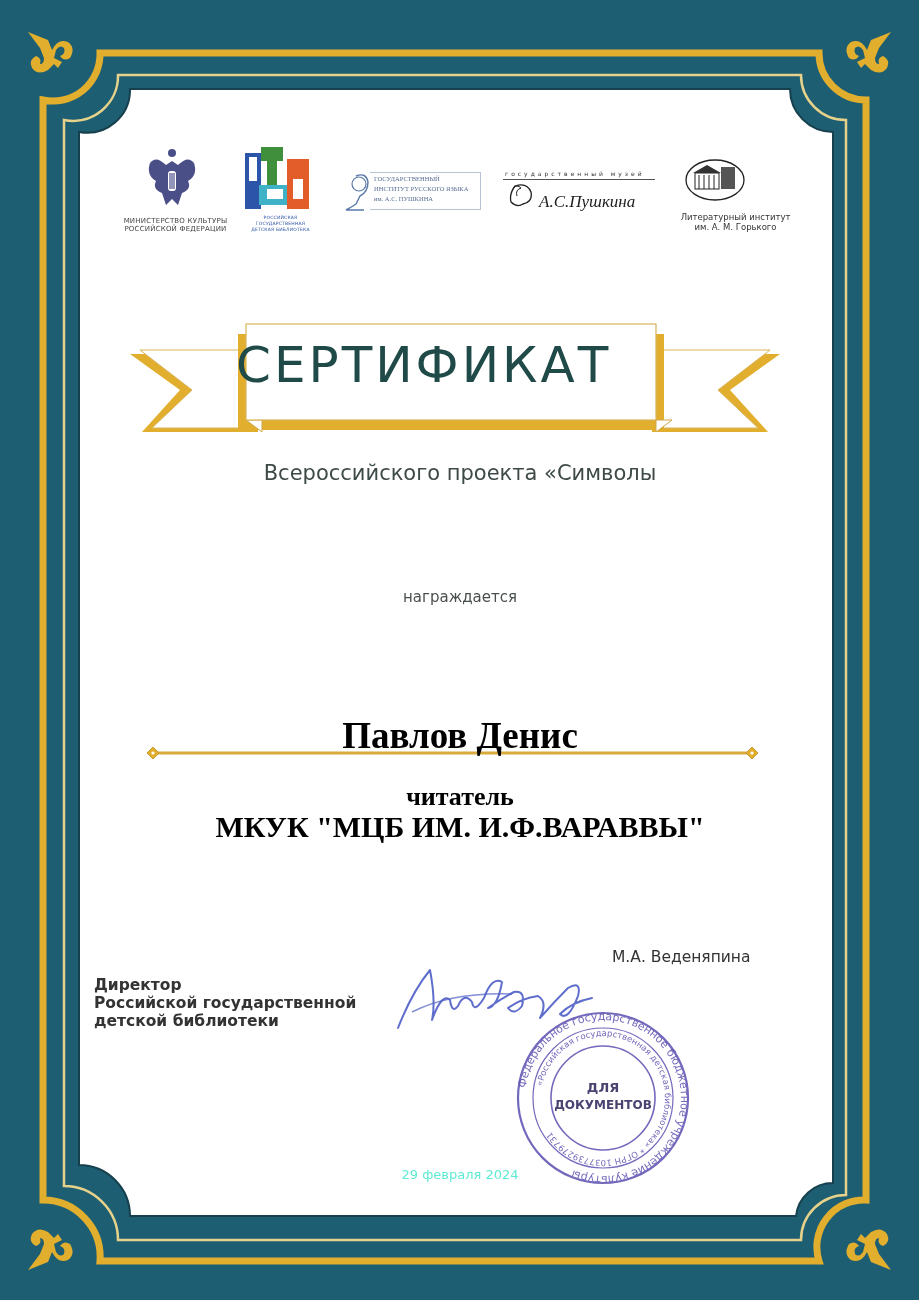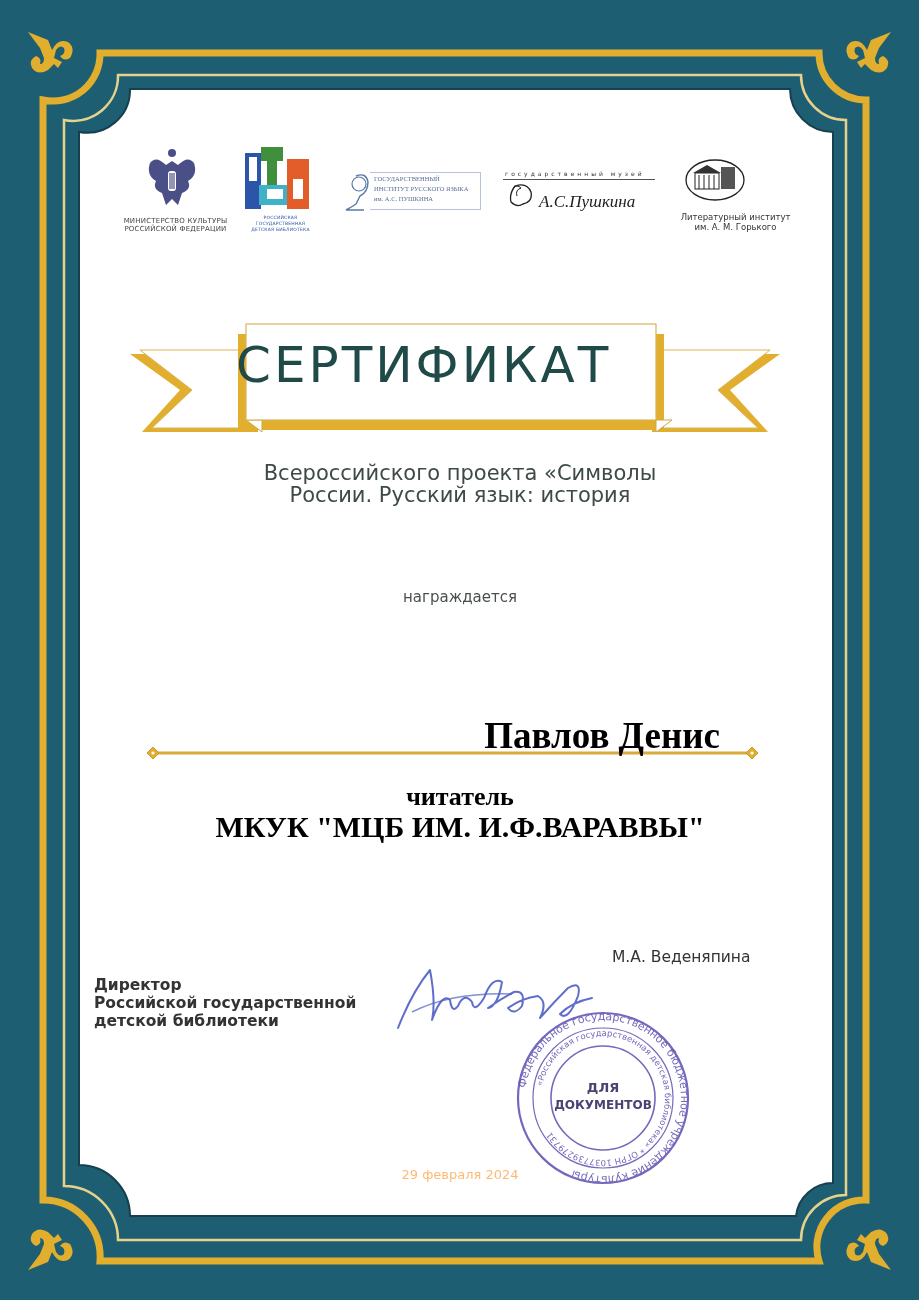--- a/index.html
+++ b/index.html
@@ -3,28 +3,28 @@
 <meta charset="utf-8">
 <style>
   html, body { margin: 0; padding: 0; }
   body { width: 919px; height: 1300px; position: relative; overflow: hidden; background: #1f5f73; font-family: "DejaVu Sans", sans-serif; }
   .frame { position: absolute; left: 0; top: 0; width: 919px; height: 1300px; background: #1e5e72; }
   svg.border { position: absolute; left: 0; top: 0; }
   .abs { position: absolute; }
   .logo-caption { font-size: 7px; color: #444; line-height: 8px; letter-spacing: 0.2px; }
   .intro { position: absolute; left: 200px; top: 462px; width: 520px; text-align: center; font-size: 21px; line-height: 22px; color: #3e4a48; font-family: "DejaVu Sans", sans-serif; }
   .awarded { position: absolute; left: 300px; top: 588px; width: 320px; text-align: center; font-size: 15px; color: #4a4f4f; }
-  .name { position: absolute; left: 200px; top: 714px; width: 520px; text-align: right; font-family: "Liberation Serif", serif; font-weight: bold; font-size: 37px; color: #000; line-height: 44px; }
+  .name { position: absolute; left: 200px; top: 714px; width: 520px; text-align: center; font-family: "Liberation Serif", serif; font-weight: bold; font-size: 37px; color: #000; line-height: 44px; }
   .recipient { position: absolute; left: 150px; top: 784px; width: 620px; text-align: center; font-family: "Liberation Serif", serif; font-weight: bold; color: #000; }
   .recipient .l1 { font-size: 26px; line-height: 26px; }
   .recipient .l2 { font-size: 28px; line-height: 32px; }
   .recipient .l3 { font-size: 30px; line-height: 34px; }
   .signer-title { position: absolute; left: 94px; top: 976px; font-size: 15.5px; line-height: 18px; color: #333; font-weight: bold; }
   .signer-name { position: absolute; left: 612px; top: 948px; font-size: 15.5px; color: #333; }
-  .date { position: absolute; left: 380px; top: 1167px; width: 160px; text-align: center; font-size: 13px; color: #fdba74; }
+  .date { position: absolute; left: 380px; top: 1167px; width: 160px; text-align: center; font-size: 13px; color: #5eead4; }
   .cert-title { position: absolute; left: 236px; top: 336px; width: 440px; text-align: left; font-size: 50px; letter-spacing: 3px; color: #1f4a48; font-family: "DejaVu Sans", sans-serif; font-weight: normal; }
 </style>
 </head>
 <body>
 
 <div class="frame"></div>
 
 <svg class="border" width="919" height="1300" viewBox="0 0 919 1300">
 
   <path d="M 100 53 L 819 53 A 47 47 0 0 0 866 100 L 866 1200 A 47 47 0 0 0 819 1261 L 100 1261 A 57 57 0 0 0 43 1200 L 43 100 A 47 47 0 0 0 100 53 Z" fill="none" stroke="#e2ae2e" stroke-width="7"></path>
@@ -142,21 +142,20 @@
 
   <polygon points="116,100 132,100 132,112" fill="#fff" stroke="#cfa84a" stroke-width="1"></polygon>
   <polygon points="526,100 542,100 526,112" fill="#fff" stroke="#cfa84a" stroke-width="1"></polygon>
 
   <rect x="116" y="4" width="410" height="96" fill="#fff" stroke="#d9b45a" stroke-width="1.2"></rect>
 </svg>
 <div class="cert-title">СЕРТИФИКАТ</div>
 
 <div class="intro">
   <div>Всероссийского проекта «Символы</div>
-  <div>России. Русский язык: история</div>
 </div>
 <div class="awarded">награждается</div>
 
 <svg class="abs" style="left:145px;top:745px;" width="615" height="16">
   <line x1="8" y1="8" x2="607" y2="8" stroke="#d8aa3c" stroke-width="3"></line>
   <polygon points="8,2 14,8 8,14 2,8" fill="#e2ae2e" stroke="#c99a2e" stroke-width="1"></polygon>
   <circle cx="8" cy="8" r="1.6" fill="#fff"></circle>
   <polygon points="607,2 613,8 607,14 601,8" fill="#e2ae2e" stroke="#c99a2e" stroke-width="1"></polygon>
   <circle cx="607" cy="8" r="1.6" fill="#fff"></circle>
 </svg>

